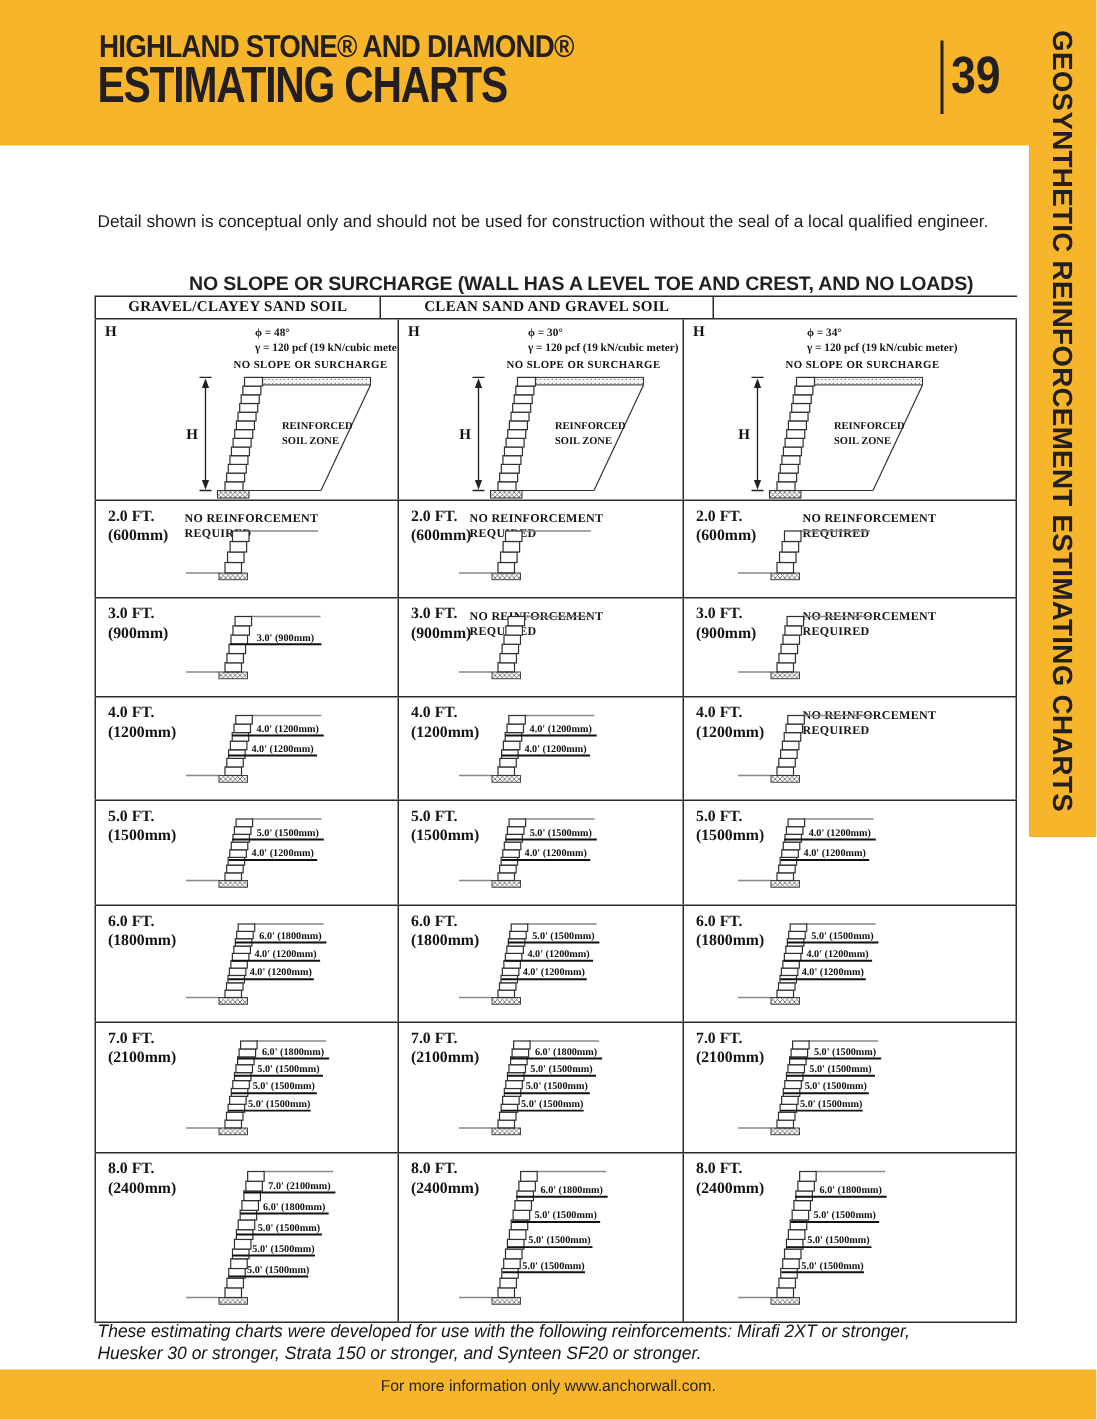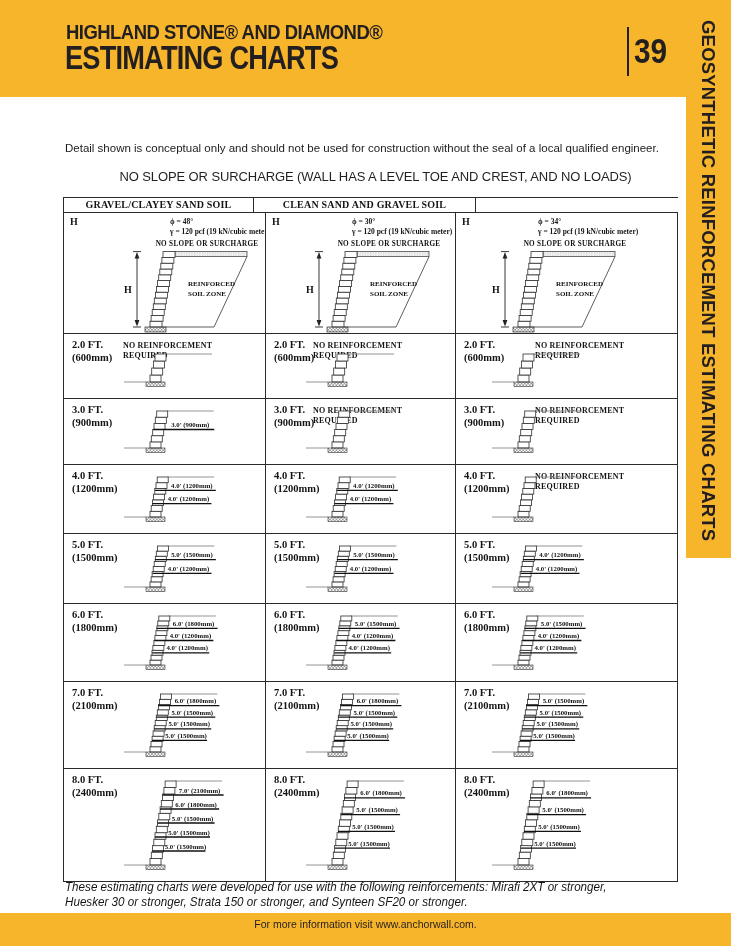--- a/index.html
+++ b/index.html
@@ -16,22 +16,22 @@
   .pageno-divider{ position:absolute; left:627px; top:27px; width:2px; height:49px; background:var(--ink); }
   .page-number{ position:absolute; left:634px; top:33px; font-size:35px; line-height:1; font-weight:bold;
           transform:scaleX(.85); transform-origin:left top; }
 
   
   .side-tab{ position:absolute; left:686px; top:0; width:45px; height:558px; background:var(--yellow); }
   .side-tab span{ position:absolute; left:11px; top:20px; writing-mode:vertical-rl;
           font-size:18.5px; font-weight:bold; letter-spacing:.2px; white-space:nowrap; color:var(--ink); }
 
   .disclaimer{ position:absolute; left:65px; top:126px; width:612px; font-size:11.5px; color:#1c1c1c;margin-top:16px; }
-  .chart-title{ position:absolute; left:63px; top:164px; width:615px; margin:5px; text-align:center;
-          font-size:13px; font-weight:normal; letter-spacing:-.1px; }
+  .chart-title{ position:absolute; left:63px; top:164px; width:615px; margin:17px; text-align:center;
+          font-size:13px; font-weight:bold; letter-spacing:-.1px; }
 
   
   #est-table{ position:absolute; left:63px; top:197px; width:615px;
           font-family:"Liberation Serif","DejaVu Serif",serif; color:#141414; }
   .trow{ display:flex; }
   .tcell{ box-sizing:border-box; position:relative; border-left:1px solid #2b2b2b; overflow:hidden; }
   .tcell:last-child{ border-right:1px solid #2b2b2b; }
   .name-row{ height:14px; border-top:1.6px solid #2b2b2b; border-bottom:1.6px solid #2b2b2b; }
   .name-cell{ font-size:10px; font-weight:bold; text-align:center; line-height:13px; letter-spacing:.2px; }
   .param-row{ height:120px; border-bottom:1.6px solid #2b2b2b; }
@@ -716,16 +716,16 @@
             <line x1="65.0" y1="79.2" x2="120.0" y2="79.2" stroke="#111" stroke-width="1.3"></line>
             <text class="rlab" x="99.0" y="76.7" text-anchor="middle">5.0' (1500mm)</text>
           </svg>
         </div>
       </div>
     </div>
 
   <div class="note">These estimating charts were developed for use with the following reinforcements: Mirafi 2XT or stronger, Huesker 30 or stronger, Strata 150 or stronger, and Synteen SF20 or stronger.</div>
 
   <div class="info-bar">
-    <span>For more information visit www.anchorwall.com.</span>
+    <span>For more information only www.anchorwall.com.</span>
   </div>
 
 </div>
 
 </body></html>

